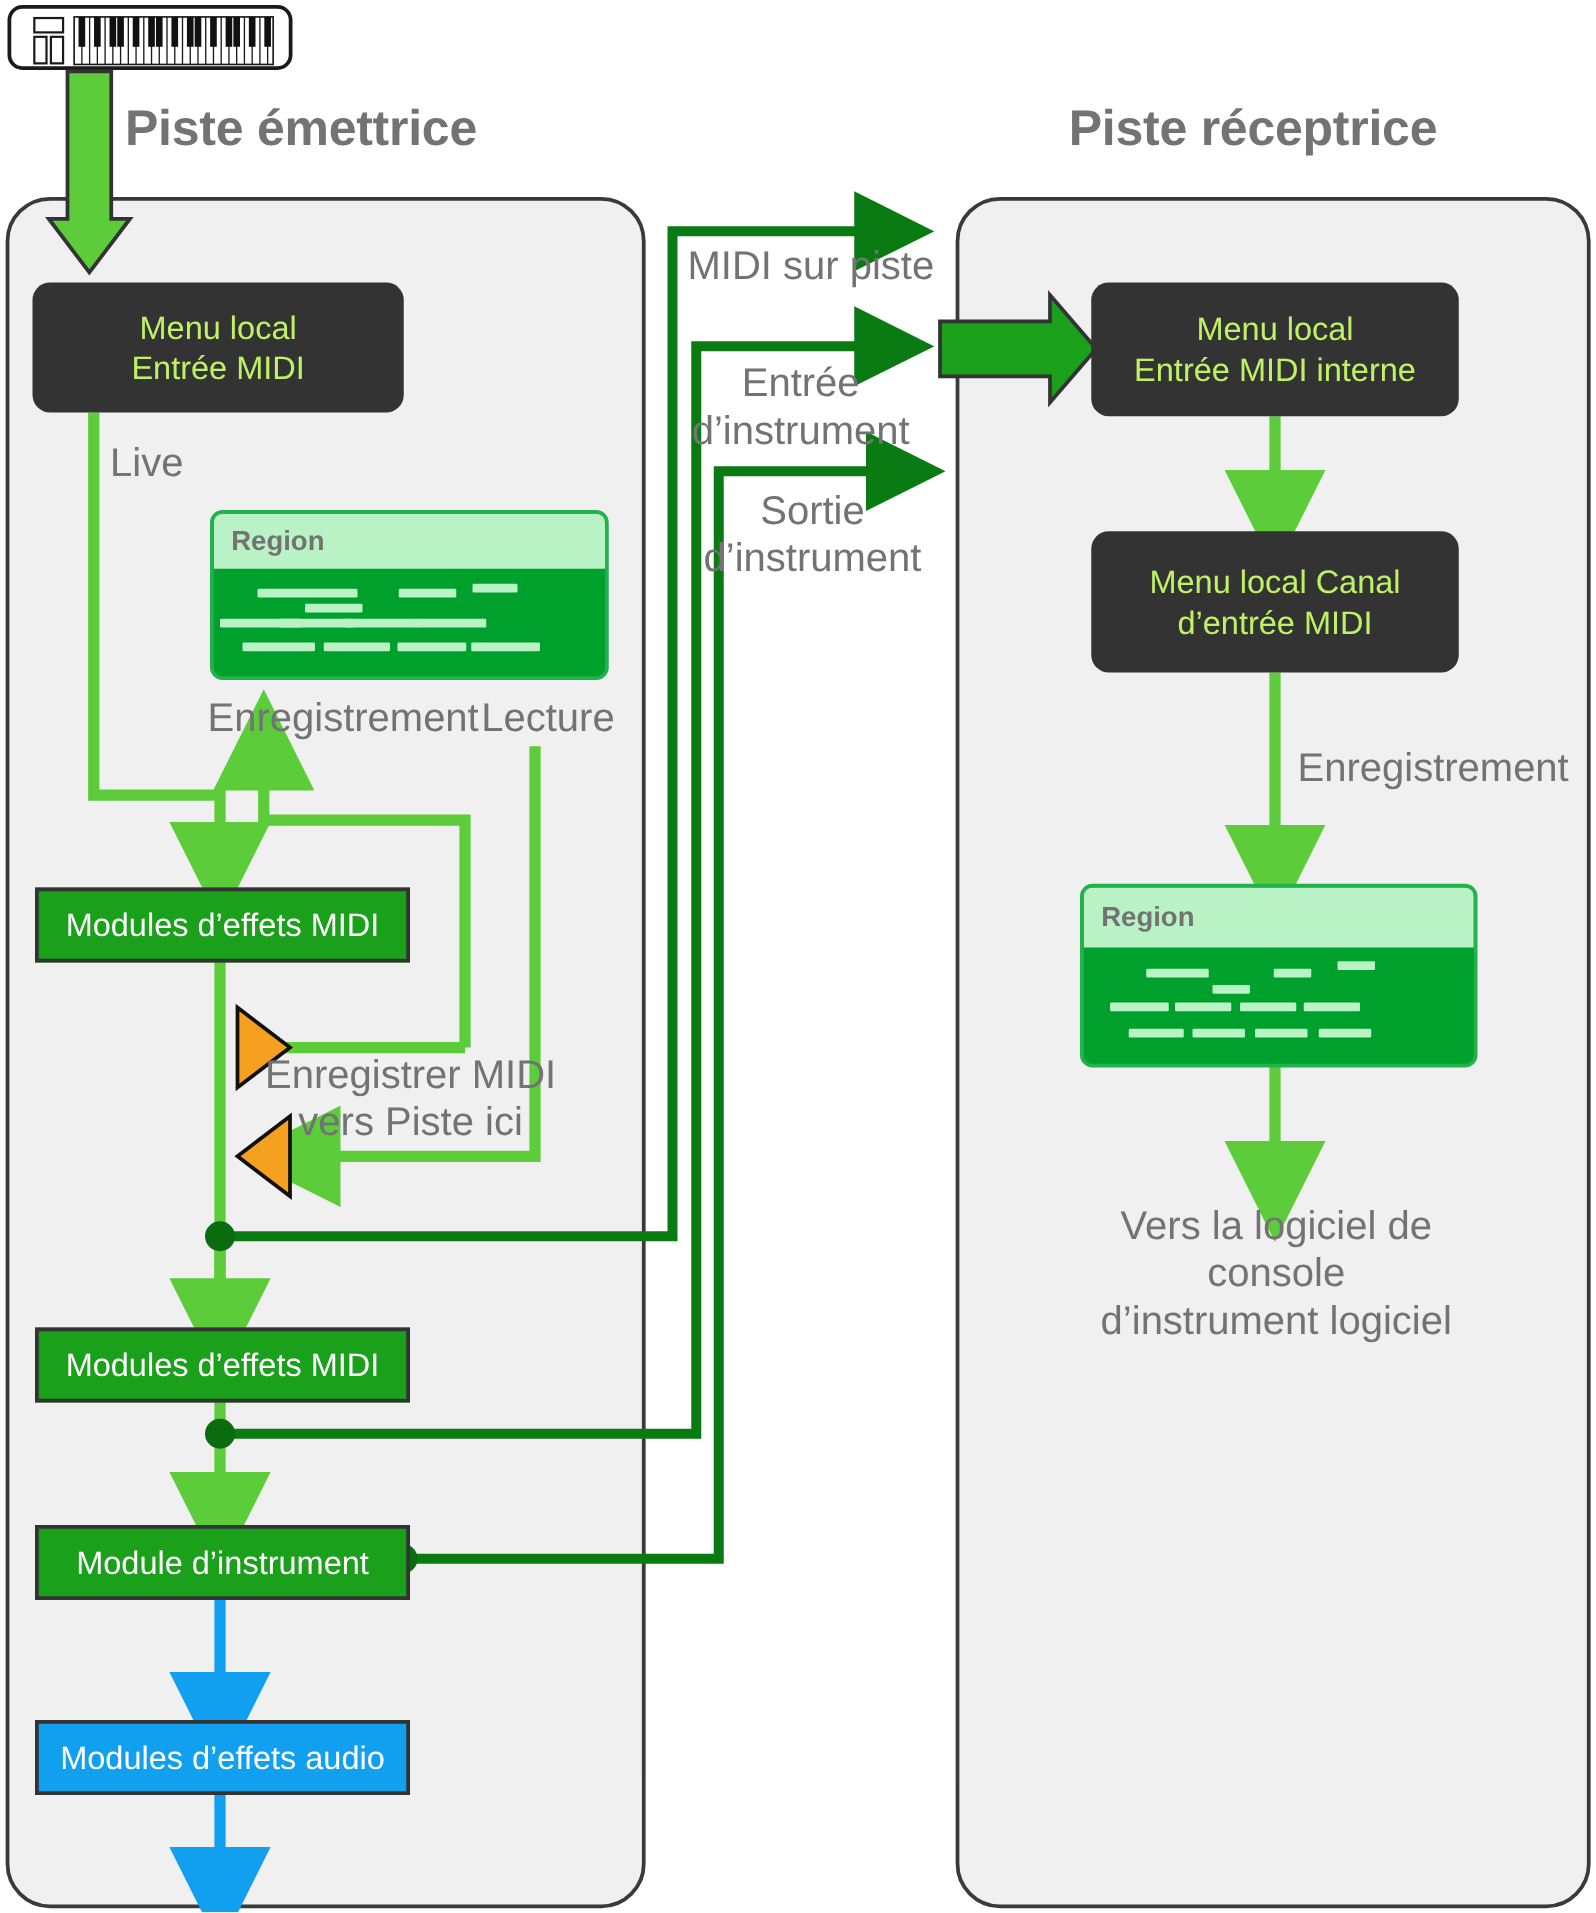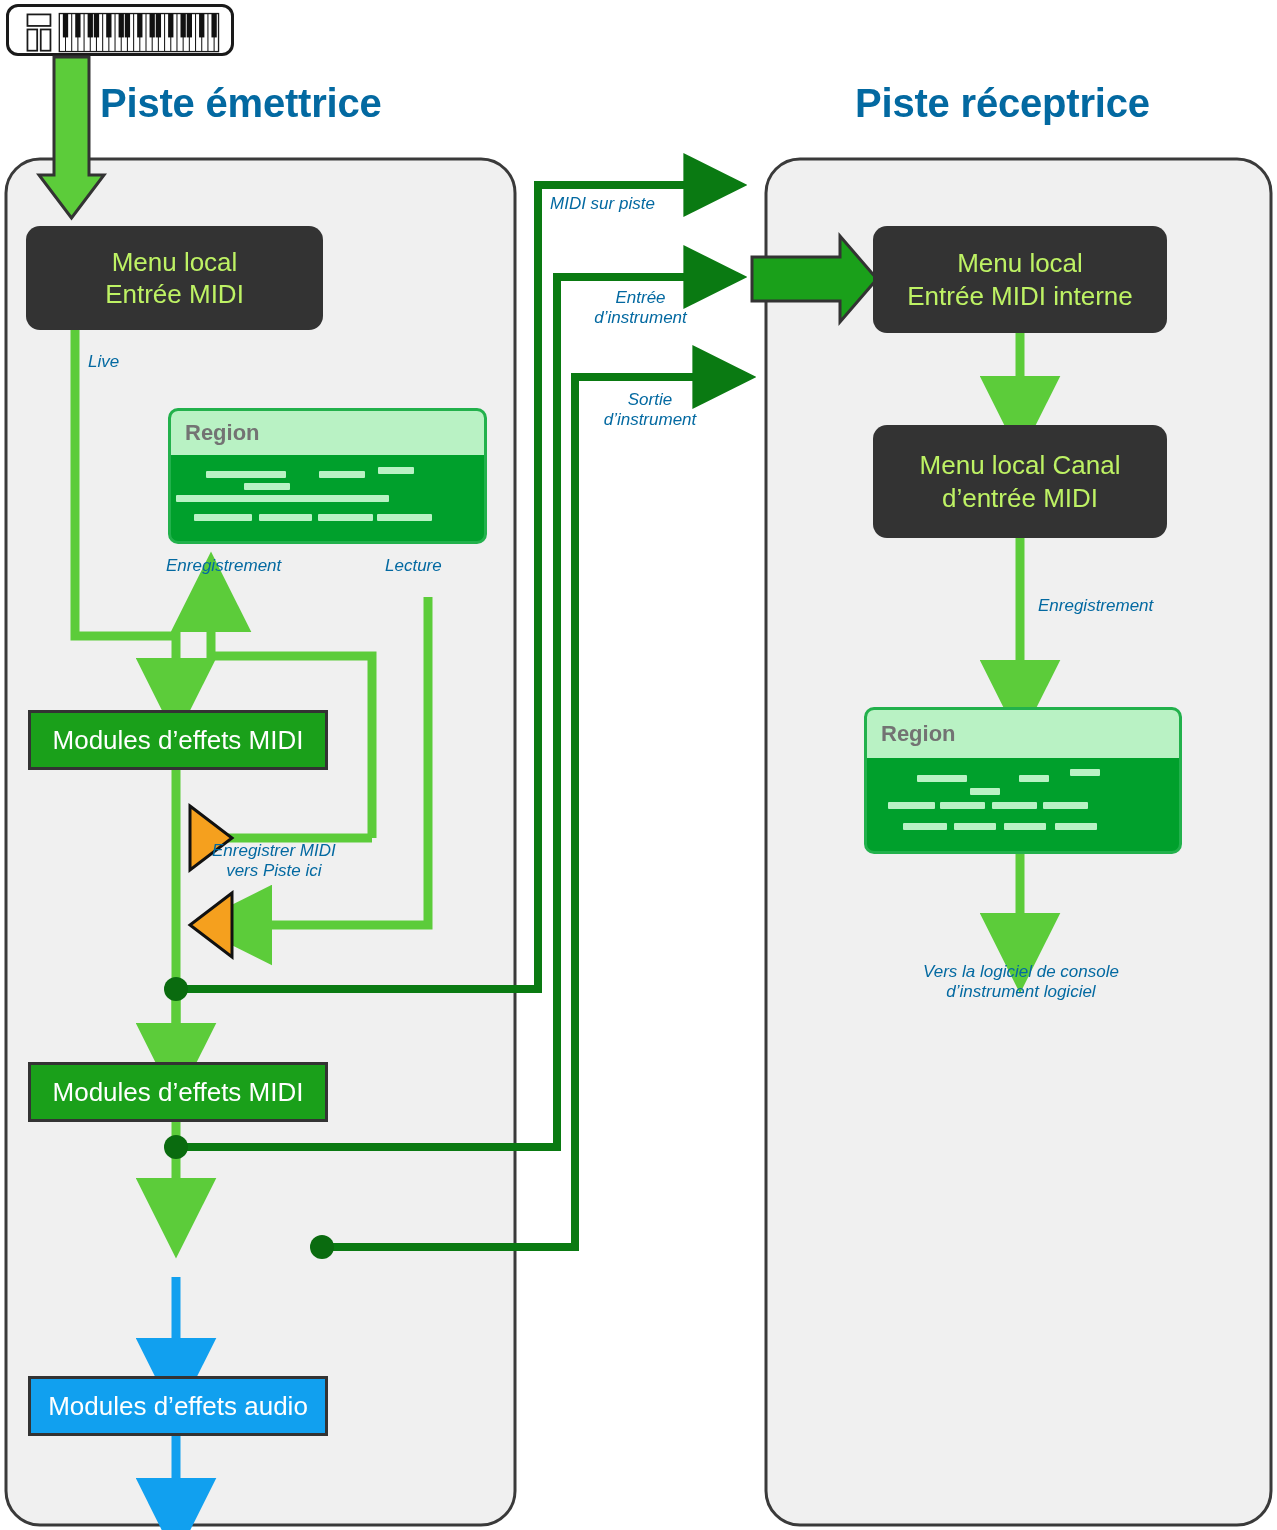--- a/index.html
+++ b/index.html
@@ -1,21 +1,21 @@
 <!DOCTYPE html>
 <html><head>
 <meta charset="utf-8">
 <style>
   html,body{margin:0;padding:0;background:#ffffff;}
   body{font-family:"Liberation Sans","DejaVu Sans",sans-serif;}
   #stage{position:relative;width:1277px;height:1530px;background:#ffffff;overflow:hidden;}
   svg#canvas{position:absolute;left:0;top:0;width:1277px;height:1530px;}
-  .lbl{position:absolute;color:#0369a1;white-space:pre;line-height:1.18;}
+  .lbl{position:absolute;color:#737373;white-space:pre;line-height:1.18;}
   .panel-title{font-size:40px;font-weight:700;letter-spacing:-.2px;}
-  .flowtext{font-size:17px;font-style:italic;}
+  .flowtext{font-size:32px;}
   .flowtext.c{text-align:center;}
   .darkbox{position:absolute;background:#333333;border-radius:14px;display:flex;
     align-items:center;justify-content:center;color:#bef264;font-size:26px;text-align:center;line-height:1.25;}
   .greenbox{position:absolute;background:#1aa01a;border:3px solid #333;display:flex;
     align-items:center;justify-content:center;color:#fff;font-size:26px;}
   .bluebox{position:absolute;background:#11a0ef;border:3px solid #333;display:flex;
     align-items:center;justify-content:center;color:#fff;font-size:26px;}
   .region{position:absolute;background:#00a02c;border:3px solid #22b14c;border-radius:10px;overflow:hidden;}
   .region .hdr{background:#b9f2c4;height:34%;display:flex;align-items:center;padding-left:14px;
     color:#737373;font-size:22px;font-weight:700;box-sizing:border-box;}
@@ -190,20 +190,21 @@
   <div class="lbl flowtext" style="left:166px;top:556px;">Enregistrement</div>
   <div class="lbl flowtext" style="left:385px;top:556px;">Lecture</div>
 
   <div class="greenbox" style="left:28px;top:710px;width:294px;height:54px;">Modules d’effets MIDI</div>
 
   <div class="lbl flowtext" style="left:212px;top:841px;white-space:pre-line;text-align:center;">Enregistrer MIDI
 vers Piste ici</div>
 
   <div class="greenbox" style="left:28px;top:1062px;width:294px;height:54px;">Modules d’effets MIDI</div>
 
+  <div class="greenbox" style="left:28px;top:1220px;width:294px;height:54px;">Module d’instrument</div>
 
   <div class="bluebox" style="left:28px;top:1376px;width:294px;height:54px;">Modules d’effets audio</div>
 
   <div class="lbl flowtext" style="left:550px;top:194px;">MIDI sur piste</div>
   <div class="lbl flowtext c" style="left:533px;top:288px;width:215px;white-space:pre-line;">Entrée
 d’instrument</div>
   <div class="lbl flowtext c" style="left:550px;top:390px;width:200px;white-space:pre-line;">Sortie
 d’instrument</div>
 
   <div class="darkbox" style="left:873px;top:226px;width:294px;height:107px;white-space:pre-line;">Menu local

